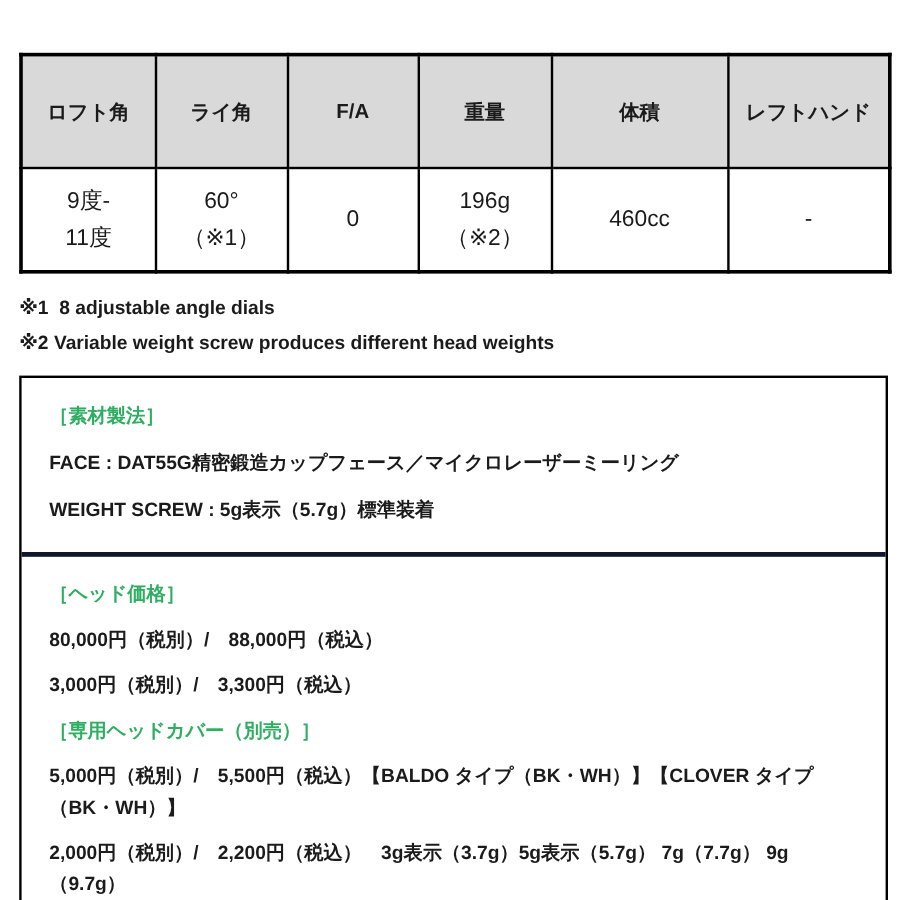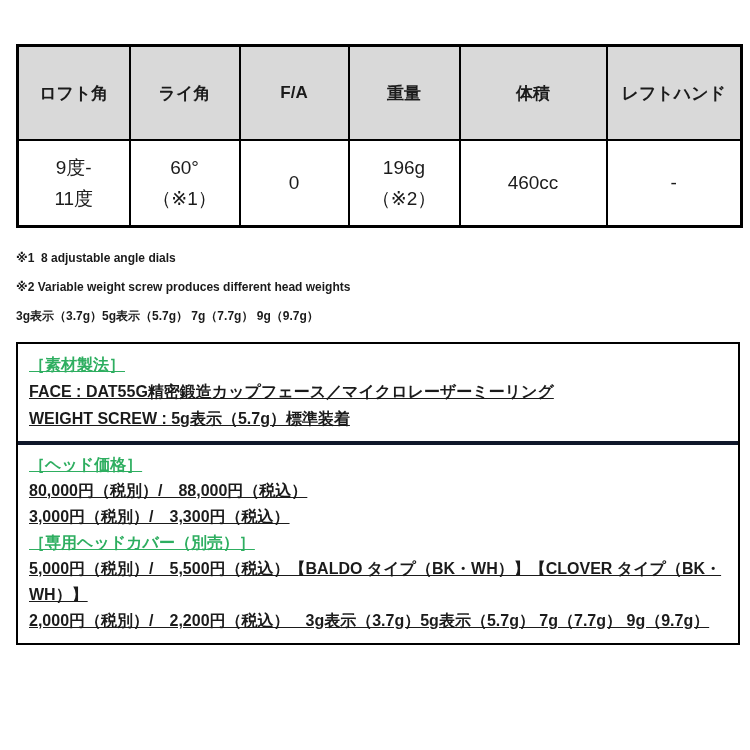--- a/index.html
+++ b/index.html
@@ -41,21 +41,21 @@
   .spec-table td {
     height: 84px;
     font-size: 19px;
     font-weight: 400;
     line-height: 1.65;
   }
 
   
   .notes {
     margin-top: 20px;
-    font-size: 12px;
+    font-size: 16px;
     font-weight: bold;
   }
   .notes p {
     margin: 0 0 9px 0;
     line-height: 20px;
     white-space: pre-wrap;
   }
 
   
   .panel {
@@ -63,24 +63,23 @@
     width: 720px;
     border: 2px solid #000;
     font-size: 16px;
     font-weight: bold;
     box-sizing: content-box;
   }
   .panel .section {
     padding: 7px 11px 9px 11px;
   }
   .panel .section p {
-    margin: 0;
+    margin: 12px;
     line-height: 27px;
     white-space: pre-wrap;
-    text-decoration: underline;
   }
   .panel .section.prices {
     border-top: 4px solid #0f172a;
   }
   .panel .section.prices p {
     line-height: 26px;
   }
   .green-heading {
     color: #2eae60;
   }
@@ -120,21 +119,20 @@
 （※2）</td>
         <td>460cc</td>
         <td>-</td>
       </tr>
     </tbody>
   </table>
 
   <div class="notes">
     <p>※1  8 adjustable angle dials</p>
     <p>※2 Variable weight screw produces different head weights</p>
-    <p>3g表示（3.7g）5g表示（5.7g） 7g（7.7g） 9g（9.7g）</p>
   </div>
 
   <div class="panel">
 
     <div class="section material">
       <p class="green-heading">［素材製法］</p>
       <p>FACE : DAT55G精密鍛造カップフェース／マイクロレーザーミーリング</p>
       <p>WEIGHT SCREW : 5g表示（5.7g）標準装着</p>
     </div>
 

